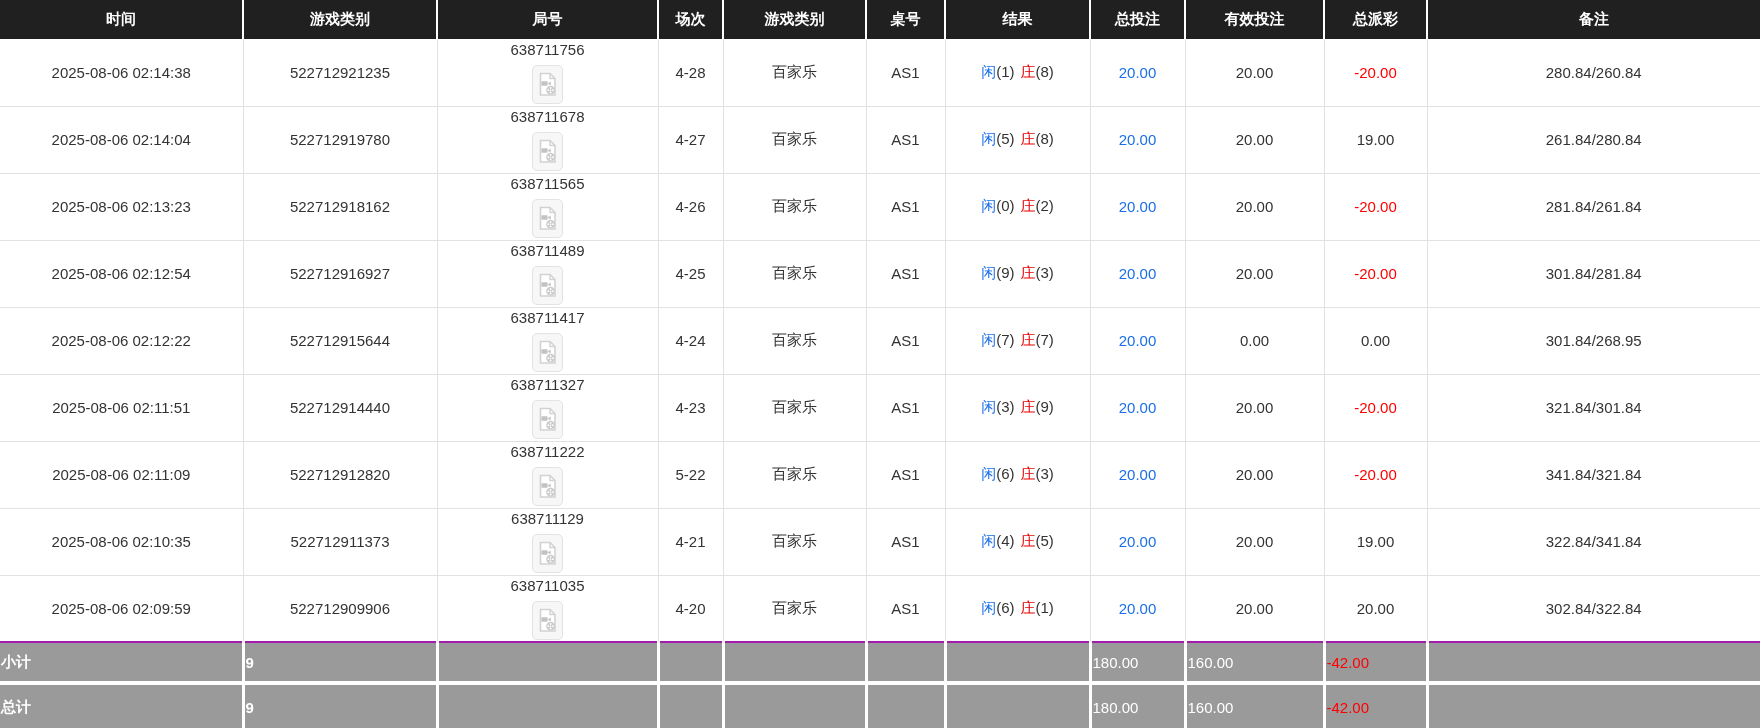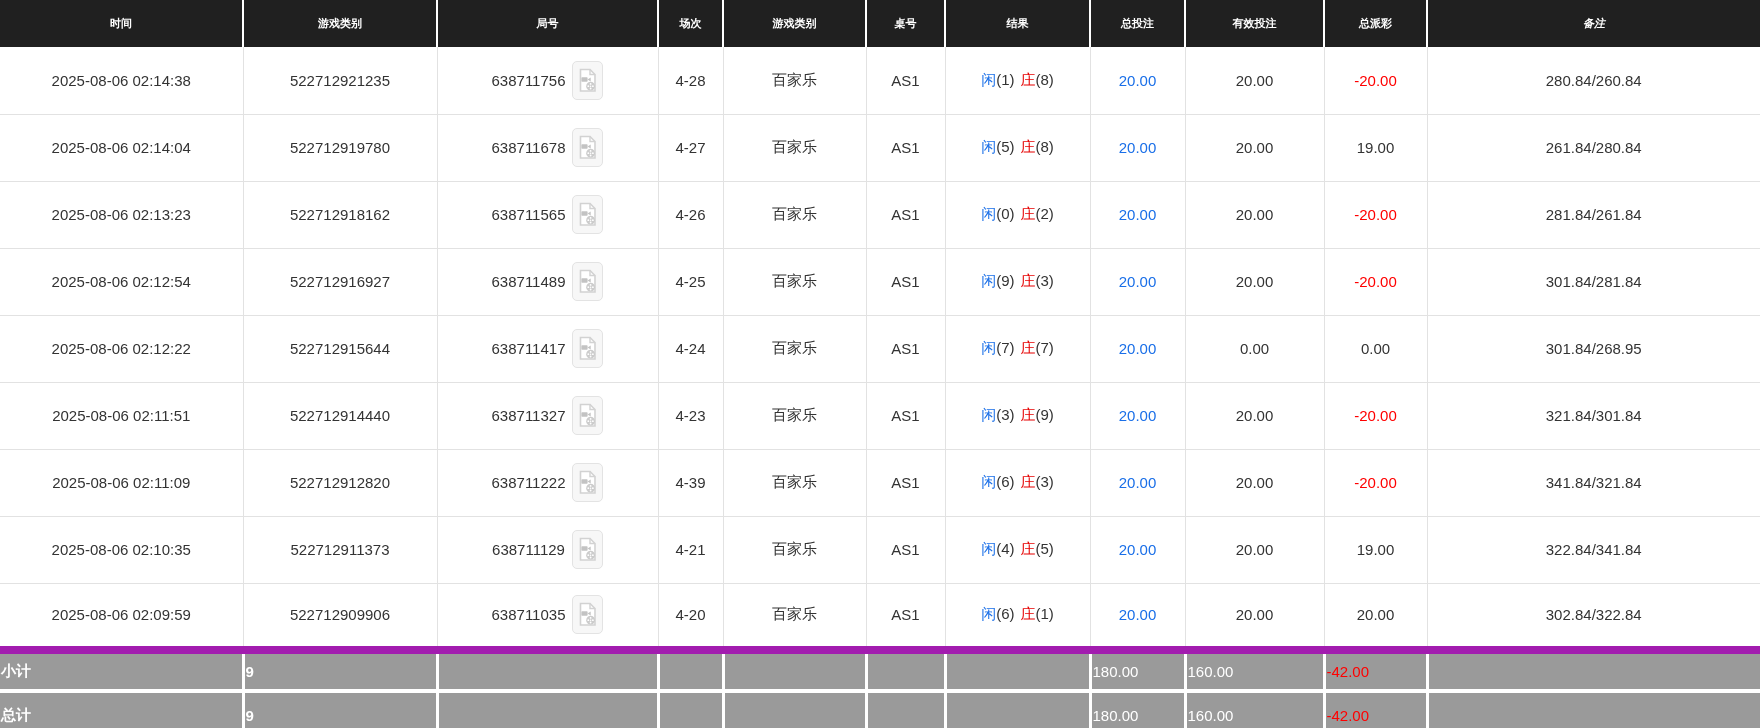--- a/index.html
+++ b/index.html
@@ -22,42 +22,42 @@
     color:var(--row-text);
   }
   table.records{
     width:1760px;
     border-collapse:collapse;
     table-layout:fixed;
   }
   thead th{
     background:var(--header-bg);
     color:var(--header-text);
-    font-size:11px;
+    font-size:15px;
     font-weight:bold;
     height:36px;
     text-align:center;
     vertical-align:middle;
     border-right:2px solid #ffffff;
-    padding:16px;
-  }
-  thead th:last-child{border-right:none;font-style:italic;}
+    padding:10px;
+  }
+  thead th:last-child{border-right:none;}
   tbody td{
     height:67px;
     text-align:center;
     vertical-align:middle;
     font-size:15px;
     border-right:1px solid var(--row-border);
     border-bottom:1px solid var(--row-border);
     padding:0;
     background:#ffffff;
   }
   tbody td:last-child{border-right:none;}
   .round-cell-inner{
-    display:flex;align-items:center;justify-content:center;gap:7px;
+    display:flex;align-items:center;justify-content:center;gap:7px;flex-direction:column;
   }
   .video-btn{
     display:inline-flex;align-items:center;justify-content:center;
     width:31px;height:39px;
     background:#f7f7f7;
     border:1px solid #e3e3e3;
     border-radius:5px;
     cursor:pointer;
   }
   .result-player{color:var(--player-blue);}
@@ -69,21 +69,21 @@
   tr.summary-row td{
     background:var(--summary-bg);
     color:var(--summary-text);
     border-right:3px solid #ffffff;
     border-bottom:none;
     font-size:15px;
   }
   tr.summary-row td:last-child{border-right:none;}
   tr.summary-row td.summary-label, tr.summary-row td.summary-count{font-weight:bold;}
   tr.summary-row td.neg{color:var(--negative-red);}
-  tr.subtotal-row td{border-top:8px solid #a21caf;height:41px;margin-left:8px;}
+  tr.subtotal-row td{border-top:2px solid #a21caf;height:41px;margin-left:8px;}
   tr.total-row td{border-top:4px solid #ffffff;height:46px;}
 </style>
 </head>
 <body>
 
 <table class="records">
   <colgroup>
     <col style="width:243px">
       <col style="width:194px">
       <col style="width:221px">
@@ -325,21 +325,21 @@
             <circle cx="12.6" cy="18.2" r="4.4" fill="#cccccc"></circle>
             <circle cx="12.6" cy="15.9" r="0.9" fill="#ffffff"></circle>
             <circle cx="12.6" cy="20.5" r="0.9" fill="#ffffff"></circle>
             <circle cx="10.3" cy="18.2" r="0.9" fill="#ffffff"></circle>
             <circle cx="14.9" cy="18.2" r="0.9" fill="#ffffff"></circle>
             <circle cx="12.6" cy="18.2" r="0.8" fill="#ffffff"></circle>
           </svg>
         </span>
       </span>
     </td>
-    <td>4-39</td>
+    <td>5-22</td>
     <td>百家乐</td>
     <td>AS1</td>
     <td>
       <span class="result-player">闲</span><span class="result-score">(6)</span><span class="result-gap"></span><span class="result-banker">庄</span><span class="result-score">(3)</span>
     </td>
     <td class="cell-total-bet">20.00</td>
     <td>20.00</td>
     <td class="cell-payout neg">-20.00</td>
     <td>341.84/321.84</td>
   </tr>

